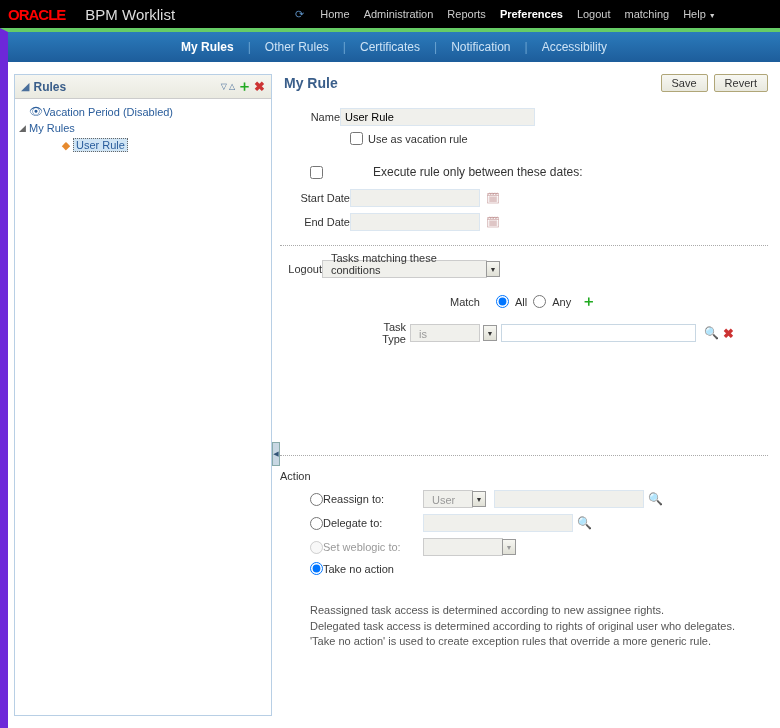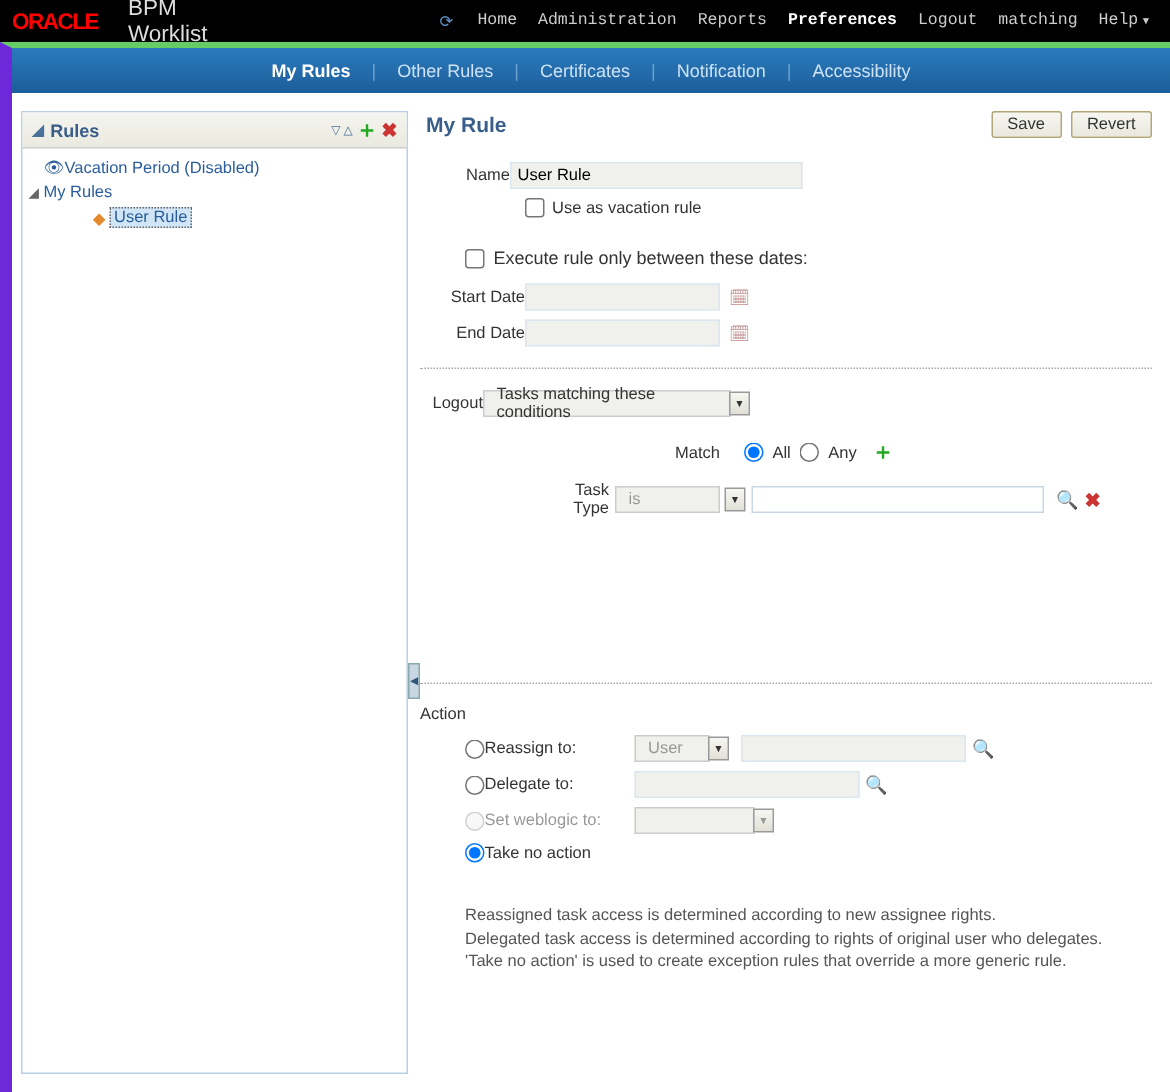--- a/index.html
+++ b/index.html
@@ -1,20 +1,20 @@
 <!DOCTYPE html>
 <html><head>
 <meta charset="utf-8">
 <style>
 * { box-sizing: border-box; margin: 0; padding: 0; }
 body { font-family: Tahoma, Arial, sans-serif; font-size: 11px; color: #333; background: #fff; width: 780px; }
 .topbar { background: #000; color: #fff; display: flex; align-items: center; height: 28px; padding: 0 8px; }
 .oracle-logo { color: #ff0000; font-weight: bold; font-size: 15px; letter-spacing: -1px; margin-right: 20px; font-family: Arial; }
 .app-title { color: #ddd; font-size: 15px; font-weight: normal; margin-right: 120px; }
-.topnav { display: flex; gap: 2px; align-items: flex-start; font-size: 11px; font-family: Liberation Mono, monospace; }
+.topnav { display: flex; gap: 2px; align-items: flex-start; font-size: 11px; }
 .topnav span { padding: 0 6px; color: #ccc; cursor: pointer; }
 .topnav span.active { font-weight: bold; color: #fff; }
 .refresh-icon { color: #5c8fc2; margin-right: 10px; }
 .dropdown-arrow::after { content: "▼"; font-size: 7px; margin-left: 3px; }
 .outer-frame { border-top: 4px solid #6c6; border-left: 8px solid #6d28d9; padding: 0; height: 700px; }
 .subtabs { background: linear-gradient(#2b7bbc, #1d5d9b); height: 30px; display: flex; align-items: center; justify-content: center; }
 .subtabs span { color: #cde3f5; padding: 6px 14px; cursor: pointer; font-size: 12px; }
 .subtabs span.active { color: #fff; font-weight: bold; }
 .subtabs .tsep { color: #6aa3d1; padding: 0; }
 .content { display: flex; height: calc(100% - 30px); }
@@ -38,21 +38,21 @@
 .btn { background: linear-gradient(#f7f7f2, #e8e8de); border: 1px solid #b0a678; border-radius: 2px; padding: 2px 10px; font-size: 11px; color: #333; cursor: pointer; }
 .btn + .btn { margin-left: 6px; }
 .form-row { display: flex; align-items: center; margin-bottom: 6px; }
 .form-label { width: 60px; text-align: right; color: #333; font-size: 11px; }
 .text-input { border: 1px solid #dbe6f0; background: #f0f0ec; padding: 2px 4px; font-size: 11px; height: 18px; }
 .text-input.white { background: #fff; border: 1px solid #c8d7e3; }
 .checkbox-row { display: flex; align-items: center; margin-left: 70px; }
 .checkbox-row input, .form-row input[type=checkbox], .form-row input[type=radio] { margin-right: 5px; }
 .dotted-sep { border-top: 1px dotted #aaa; margin: 14px 0; }
 .section-label { font-size: 11px; color: #333; margin-bottom: 8px; }
-.select-box { border: 1px solid #ccc; background: #f0f0ec; padding: 1px 8px; font-size: 11px; height: 18px; display: inline-flex; align-items: center; }
+.select-box { border: 1px solid #ccc; background: #f0f0ec; padding: 1px 8px; font-size: 11px; height: 18px; display: inline-flex; align-items: flex-end; }
 .select-arrow { border: 1px solid #999; background: linear-gradient(#f7f7f2, #e0e0d6); width: 14px; height: 16px; display: inline-flex; align-items: center; justify-content: center; font-size: 7px; margin-left: -1px; }
 .date-icon { color: #b88; margin-left: 6px; cursor: pointer; }
 .search-icon { color: #4a8; font-size: 12px; cursor: pointer; margin-left: 4px; }
 .radio-row { display: flex; align-items: center; margin-bottom: 6px; padding-left: 30px; }
 .radio-row label { width: 100px; }
 .radio-disabled { color: #999; }
 .help-text { font-size: 11px; color: #555; padding-left: 30px; line-height: 1.4; margin-top: 28px; }
 .splitter-handle { position: absolute; left: 0; top: 380px; width: 8px; height: 24px; background: #c8d7e3; border: 1px solid #8aa; display: flex; align-items: center; justify-content: center; font-size: 7px; color: #357; }
 .match-row { display: flex; align-items: center; margin: 14px 0 10px 170px; gap: 6px; }
 .tasktype-row { display: flex; align-items: center; margin-left: 90px; gap: 4px; }
@@ -128,21 +128,21 @@
 
       <div class="form-row">
         <span class="form-label">Name</span>
         <input class="text-input" style="width: 195px;" value="User Rule">
       </div>
       <div class="checkbox-row">
         <input type="checkbox" style="">
         <span>Use as vacation rule</span>
       </div>
 
-      <div style="margin:20px 0 10px 30px; display:flex; align-items:center;">
+      <div style="margin:20px 0 10px 30px; display:flex; align-items:center;gap:44px;">
         <input type="checkbox" style="margin-right: 6px;">
         <span style="font-size:12px">Execute rule only between these dates:</span>
       </div>
 
       <div class="form-row">
         <span class="form-label" style="width:70px">Start Date</span>
         <input class="text-input" style="width: 130px;">
         <span class="date-icon">🗓</span>
       </div>
       <div class="form-row">

